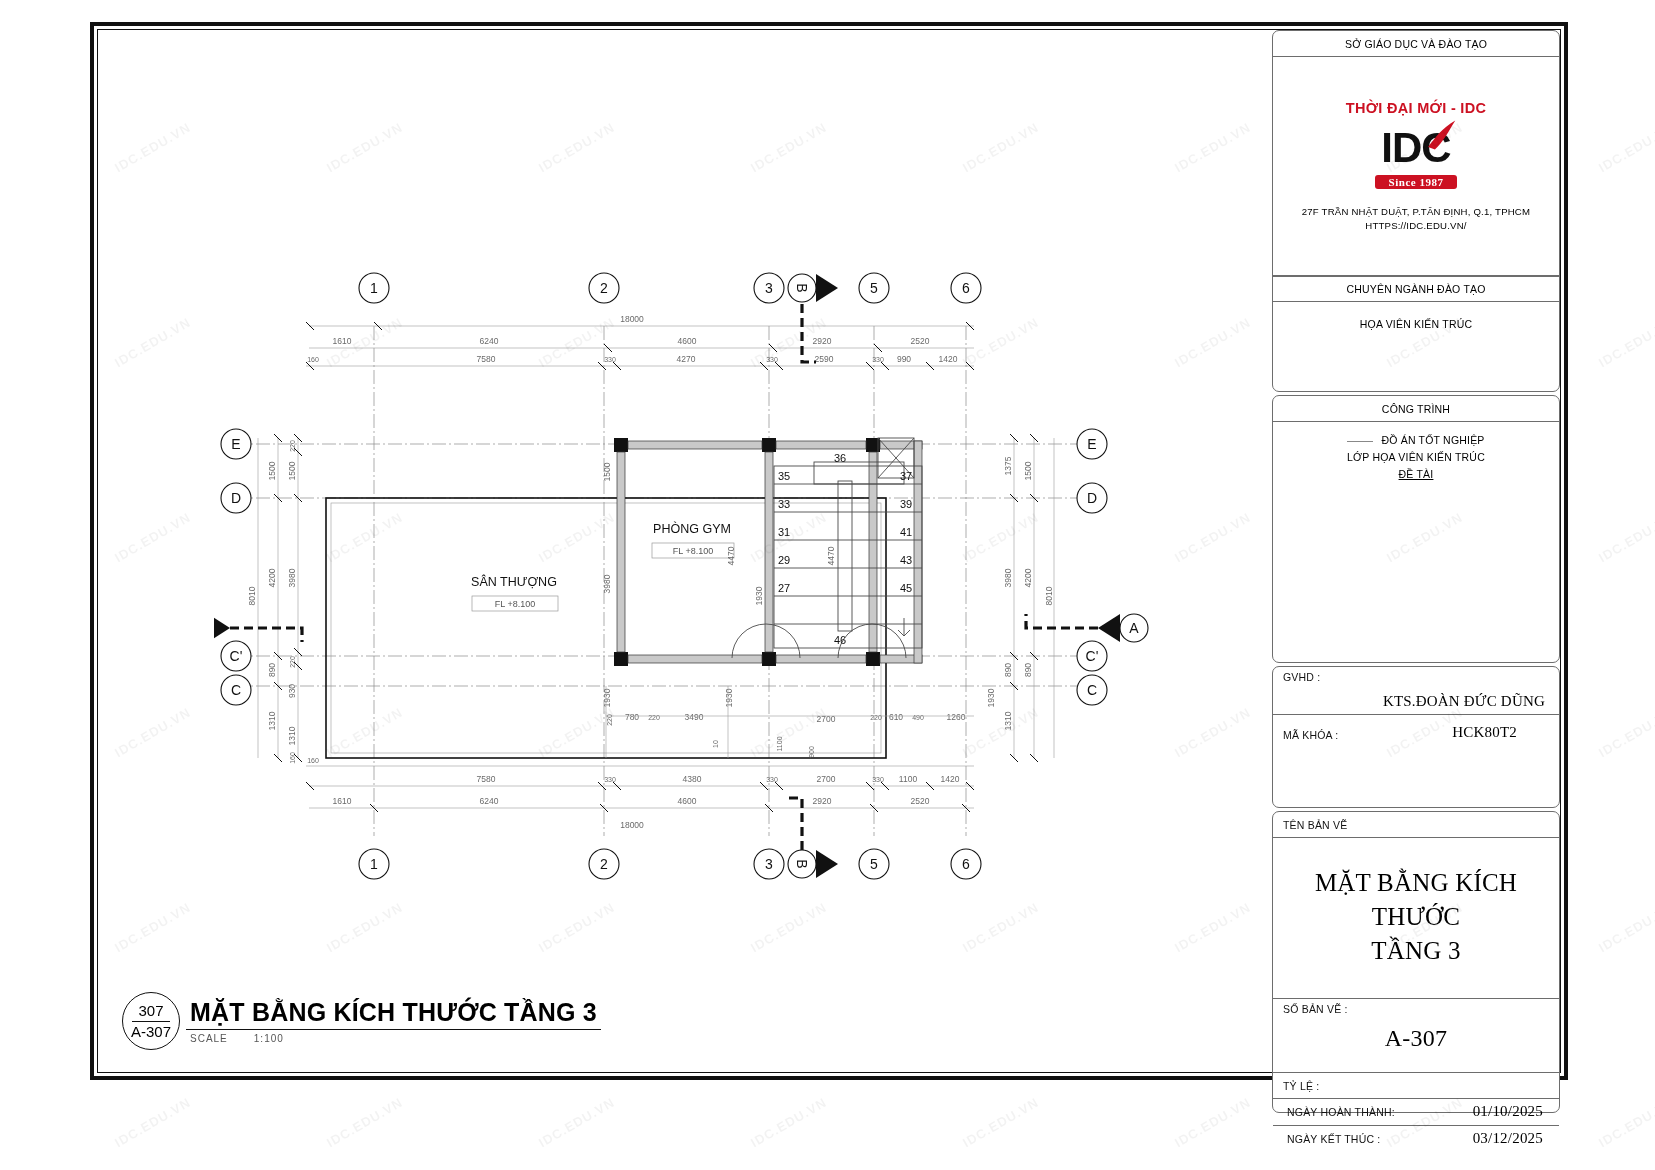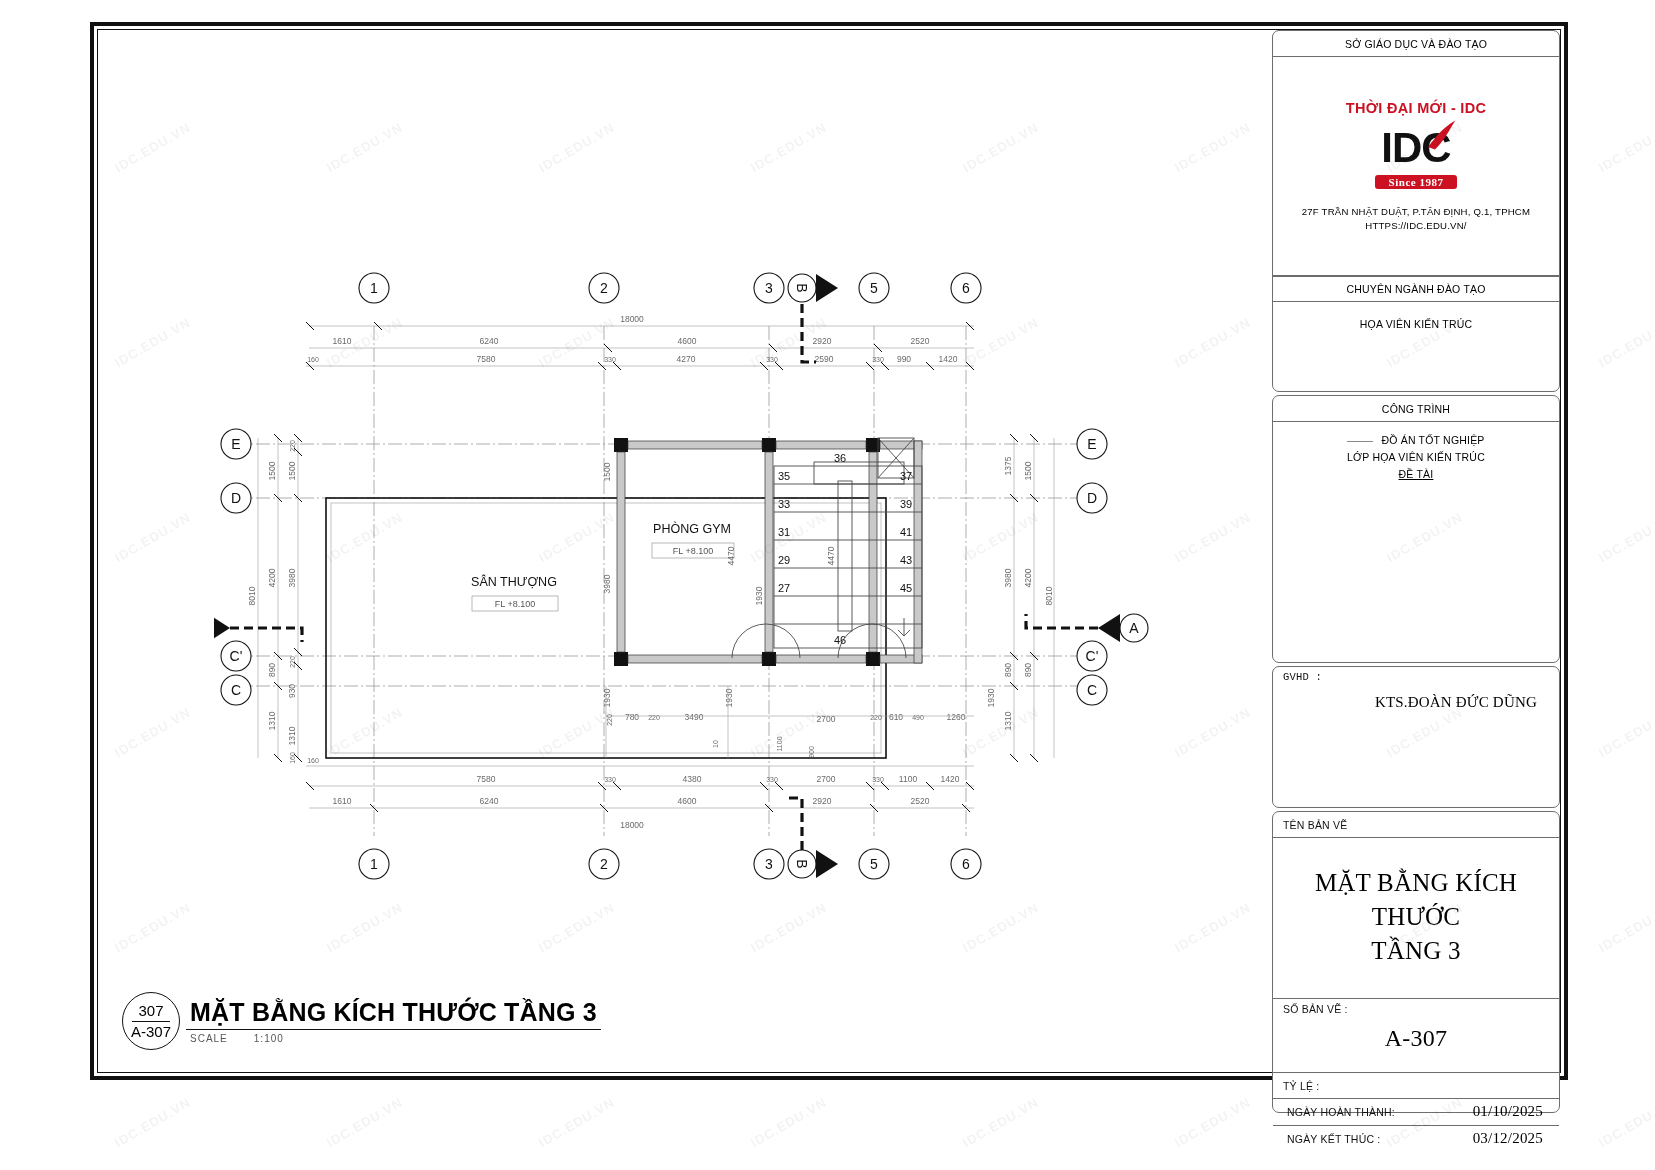--- a/index.html
+++ b/index.html
@@ -42,22 +42,22 @@
   .addr{font-size:9.6px;text-align:center;line-height:14px;margin-top:14px;}
 
   #proj-name{font-family:"Liberation Serif", serif;text-align:center;
              font-size:25px;line-height:31px;padding:8px 0 12px;}
   .small-center{text-align:center;font-size:10.5px;line-height:17px;}
   .underline{text-decoration:underline;}
   .dash-left{display:inline-block;width:26px;border-top:1px solid #888;
              vertical-align:middle;margin-right:8px;}
 
   .name-cell{height:48px;position:relative;}
-  .name-cell .tb-label{position:absolute;left:0;top:4px;font-family:Liberation Mono, monospace;}
-  .name-cell .nm{position:absolute;right:22px;bottom:4px;
+  .name-cell .tb-label{position:absolute;left:0;top:4px;}
+  .name-cell .nm{position:absolute;right:14px;bottom:4px;
                  font-family:"Liberation Serif", serif;font-size:15px;}
 
   #drawing-name{font-family:"Liberation Serif", serif;text-align:center;
                 font-size:25px;line-height:34px;padding:28px 6px 30px;}
   #sheet-no{font-family:"Liberation Serif", serif;text-align:center;
             font-size:24px;padding:10px 0 14px;}
   .date-row{height:27px;position:relative;}
   .date-row .tb-label{position:absolute;left:4px;top:7px;}
   .date-row .dv{position:absolute;right:16px;top:4px;
                 font-family:"Liberation Serif", serif;font-size:15px;}
@@ -455,20 +455,24 @@
         <div class="small-center underline">ĐỀ TÀI</div>
       </div>
       <div id="proj-name">
       </div>
     </div>
 
     <div class="tb-box" style="height:142px;">
       <div class="tb-row name-cell">
         <span class="tb-label">GVHD  :</span>
         <span class="nm">KTS.ĐOÀN ĐỨC DŨNG</span>
+      </div>
+      <div class="tb-row" style="height:44px;position:relative;">
+        <span class="tb-label" style="position:absolute;left:0;top:14px;">MÃ KHÓA   :</span>
+        <span class="serif" style="position:absolute;right:42px;top:9px;font-size:15px;">HCK80T2</span>
       </div>
     </div>
 
     <div class="tb-box" style="height:302px;">
       <div class="tb-row" style="height:26px;">
         <span class="tb-label">TÊN BẢN VẼ</span>
       </div>
       <div class="tb-row" style="display:block;">
         <div id="drawing-name">
           <div>MẶT BẰNG KÍCH THƯỚC</div>

